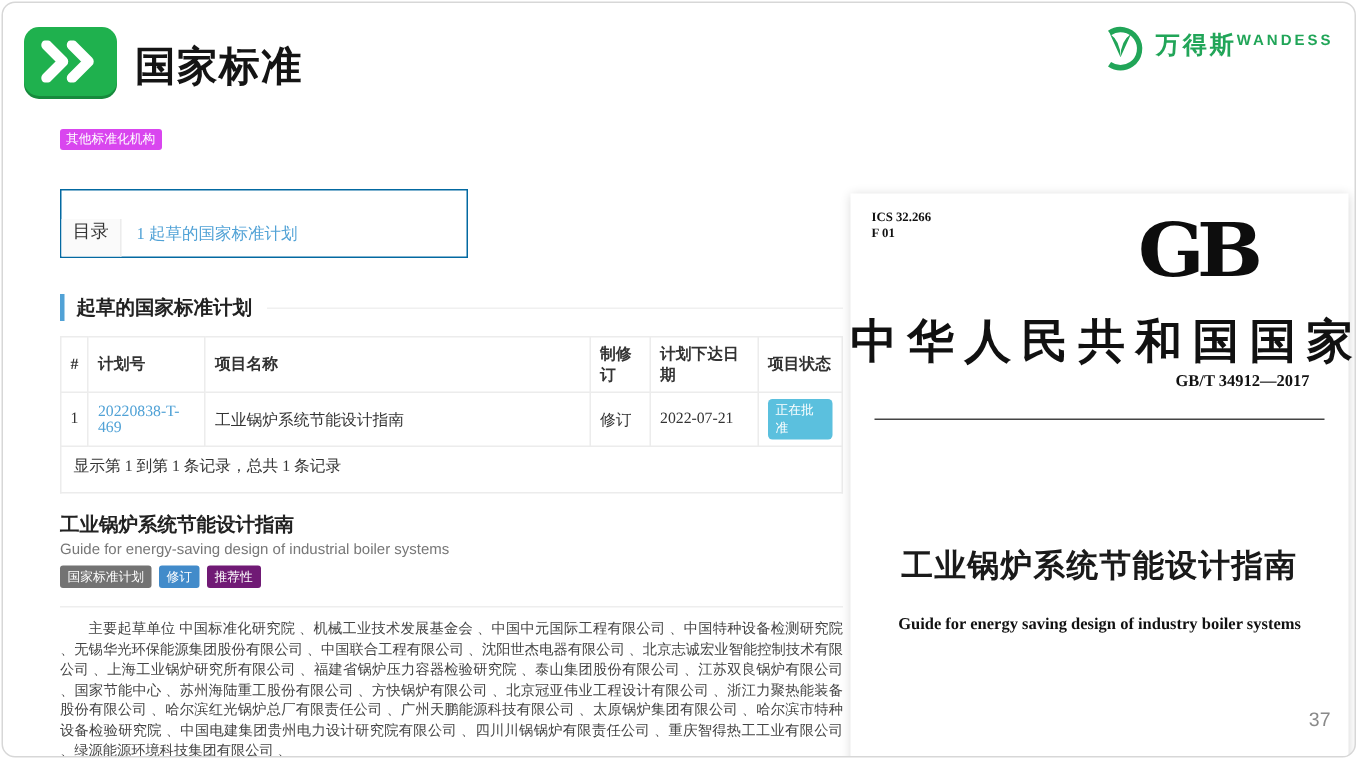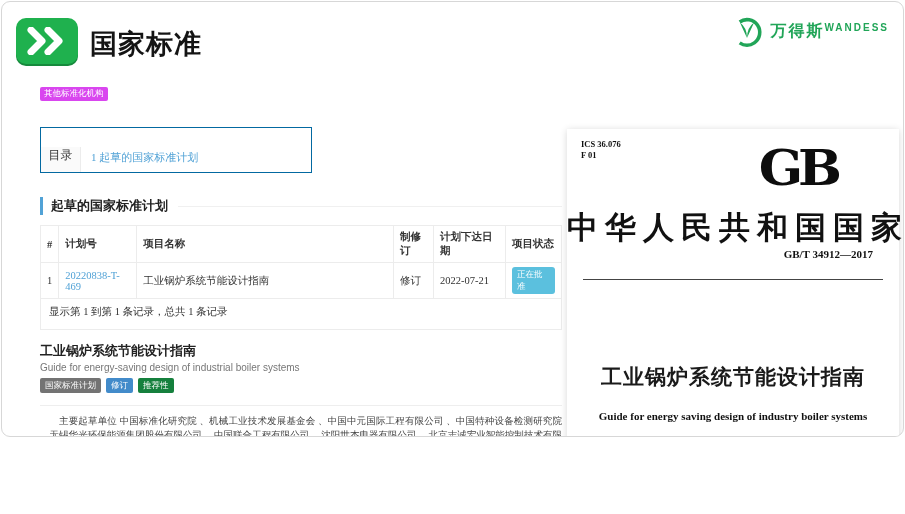--- a/index.html
+++ b/index.html
@@ -1,19 +1,19 @@
 <!DOCTYPE html>
 <html><head>
 <meta charset="utf-8">
 <style>
   * { margin:0; padding:0; box-sizing:border-box; }
   html,body { background:#ffffff; }
   body { font-family:"Liberation Sans", sans-serif; }
   .slide {
-    position:relative; width:903px; height:436px; margin:1px;
+    position:relative; width:903px; height:504px; margin:1px;
     background:#fff; border:1px solid #d7d7d7; border-radius:9px; overflow:hidden;
   }
 
   
   .hdr-icon {
     position:absolute; left:14px; top:16px; width:62px; height:46px;
     background:#1fb14e; border-radius:10px; box-shadow:0 2px 0 #168a3c;
     display:flex; align-items:center; justify-content:center;
   }
   .hdr-title {
@@ -47,21 +47,21 @@
   table.plan th { font-weight:bold; color:#333; background:#fff; }
   .link-blue { color:#51a2d6; text-decoration:none; cursor:pointer; }
   .status-badge { display:inline-block; background:#5bc0de; color:#fff; font-size:8.5px; padding:1.5px 5px;
                   border-radius:3px; font-family:"Liberation Sans",sans-serif; }
   .tbl-footer { border:1px solid #ececec; border-top:none; padding:6px 8px 10px; font-size:10.5px; color:#333; }
 
   .std-title { margin-top:12px; font-size:13px; font-weight:bold; color:#222; }
   .std-en { margin-top:2px; font-size:10px; color:#777; font-family:"Liberation Sans",sans-serif; }
   .badges { margin-top:5px; display:flex; gap:5px; }
   .badge { color:#fff; font-size:8.5px; padding:1.5px 5px; border-radius:2px; font-family:"Liberation Sans",sans-serif; }
-  .badge.cyan { background:#737373; } .badge.blue { background:#428bca; } .badge.green { background:#15803d; }
+  .badge.cyan { background:#737373; } .badge.blue { background:#428bca; } .badge.green { background:#701a75; }
   .divider { margin-top:12px; height:1px; background:#eeeeee; }
 
   .para { margin-top:9px; font-size:9.5px; line-height:13.5px; color:#444; text-indent:2em; text-align:justify; }
   .para a { color:#51a2d6; text-decoration:none; cursor:pointer; }
 
   
   .cover { position:absolute; left:565px; top:127px; width:332px; height:392px; background:#fff;
            box-shadow:0 1px 7px rgba(0,0,0,.16); font-family:"Liberation Serif", serif; color:#111; }
   .ics { position:absolute; left:14px; top:10px; font-size:8.5px; font-weight:bold; line-height:1.25; }
   .gb-logo { position:absolute; right:62px; top:8px; font-family:"DejaVu Serif", serif; font-weight:900;
@@ -151,21 +151,21 @@
     <div class="divider"></div>
 
 
     <p class="para"><span>主要起草单位 中国标准化研究院 、机械工业技术发展基金会 、中国中元国际工程有限公司 、中国特种设备检测研究院 、无锡华光环保能源集团股份有限公司 、中国联合工程有限公司 、沈阳世杰电器有限公司 、北京志诚宏业智能控制技术有限公司 、上海工业锅炉研究所有限公司 、福建省锅炉压力容器检验研究院 、泰山集团股份有限公司 、江苏双良锅炉有限公司 、国家节能中心 、苏州海陆重工股份有限公司 、方快锅炉有限公司 、北京冠亚伟业工程设计有限公司 、浙江力聚热能装备股份有限公司 、哈尔滨红光锅炉总厂有限责任公司 、广州天鹏能源科技有限公司 、太原锅炉集团有限公司 、哈尔滨市特种设备检验研究院 、中国电建集团贵州电力设计研究院有限公司 、四川川锅锅炉有限责任公司 、重庆智得热工工业有限公司 、绿源能源环境科技集团有限公司 、</span></p>
 
     
   </div>
 
   <div class="cover">
     <div class="ics">
-      <div>ICS 36.076</div>
+      <div>ICS 32.266</div>
       <div>F 01</div>
     </div>
     <div class="gb-logo">GB</div>
     <div class="cover-nation">中华人民共和国国家标准</div>
     <div class="cover-stdno">GB/T 34912—2017</div>
     <div class="cover-rule"></div>
     <div class="cover-doc-title">工业锅炉系统节能设计指南</div>
     <div class="cover-doc-en">Guide for energy saving design of industry boiler systems</div>
   </div>
 

